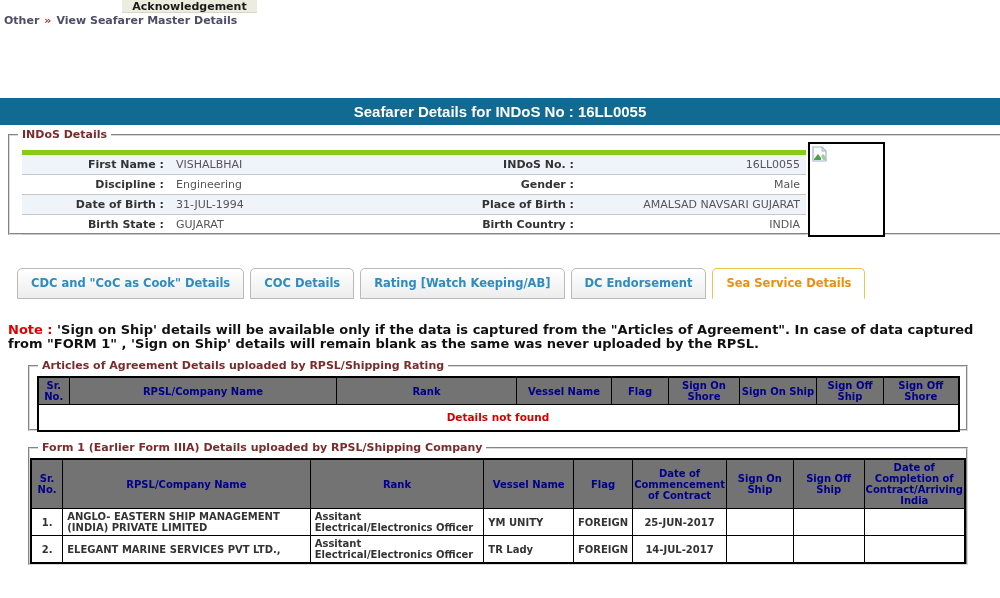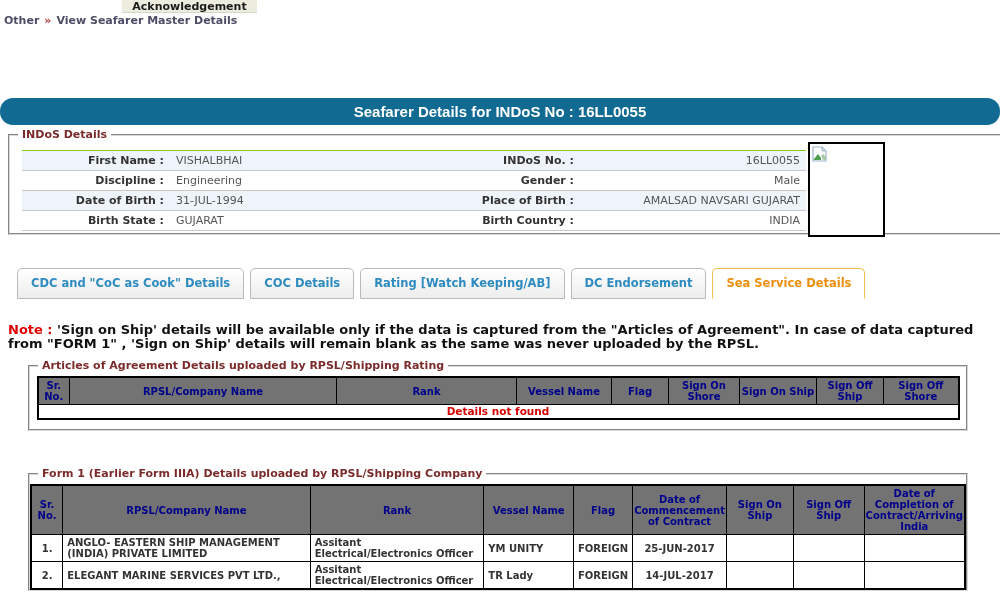--- a/index.html
+++ b/index.html
@@ -20,39 +20,39 @@
     position:absolute; left:4px; top:14px;
     font-size:11px; font-weight:bold; color:#4D4D66;text-align:right;
   }
   .breadcrumb .sep { color:#A83232; padding:0 5px; }
 
   
   .title-bar {
     position:absolute; left:0; top:98px; width:1000px; height:27px;
     background:#116A91; color:#fff;
     font-family:"Liberation Sans", sans-serif;
-    font-size:15px; font-weight:bold; text-align:center; line-height:27px;border-radius:13px;
+    font-size:15px; font-weight:bold; text-align:center; line-height:27px;
   }
 
   
   fieldset {
     border:2px groove #d8d8d8; margin:0; padding:0;
   }
   legend {
     font-size:11px; font-weight:bold; color:#7B2B2B;
     margin-left:8px; padding:0 4px;
   }
 
   #indos-fieldset {
     position:absolute; left:8px; top:128px; width:996px; height:107px;
   }
   .indos-table {
     position:absolute; left:12px; top:9px; width:784px;
     border-collapse:collapse; font-size:11px;
-    border-top:1px solid #84cc16;
+    border-top:5px solid #84cc16;
   }
   .indos-table td { padding:3px 6px; border-bottom:1px solid #c8c8c8; height:13px; }
   .indos-table tr.alt { background:#EFF3FA; }
   .indos-table td.lbl  { font-weight:bold; color:#333; text-align:right; width:148px; }
   .indos-table td.val  { color:#555; width:300px; }
   .indos-table td.lbl2 { font-weight:bold; color:#333; text-align:right; width:110px; }
   .indos-table td.val2 { color:#555;text-align:right; }
 
   .photo-box {
     position:absolute; left:808px; top:142px; width:77px; height:95px;
@@ -76,37 +76,37 @@
   
   .note {
     position:absolute; left:8px; top:323px; width:974px;
     font-size:13px; font-weight:bold; color:#111; line-height:14px;
   }
   .note .note-prefix { color:#E00000; }
 
   
   .tbl-fieldset { position:absolute; left:28px; width:940px; }
   #articles-fieldset { top:359px; height:72px; }
-  #form1-fieldset    { top:441px; height:124px;margin-top:26px; }
+  #form1-fieldset    { top:441px; height:124px; }
 
   .data-table {
     border-collapse:collapse; table-layout:fixed;
     margin:4px auto 0 auto; font-size:10px;
     border:2px solid #000; background:#fff;
   }
   .data-table th {
     border:1px solid #000; background:#737373; color:#00008B;
     font-weight:bold; text-align:center; padding:2px 1px; line-height:11px;
   }
   .data-table td {
     border:1px solid #000; color:#333; font-weight:bold;
     padding:2px 4px; line-height:11px;
   }
   .data-table td.c { text-align:center; }
-  .empty-row td { color:#D40000; text-align:center; padding:1px; font-size:10.5px; }
+  .empty-row td { color:#D40000; text-align:center; padding:7px; font-size:10.5px; }
 </style>
 </head>
 <body>
 
 <div class="ack-tab">Acknowledgement</div>
 <div class="breadcrumb">
   <span>Other</span><span class="sep">»</span><span>View Seafarer Master Details</span>
 </div>
 
 <div class="title-bar">Seafarer Details for INDoS No : 16LL0055</div>

